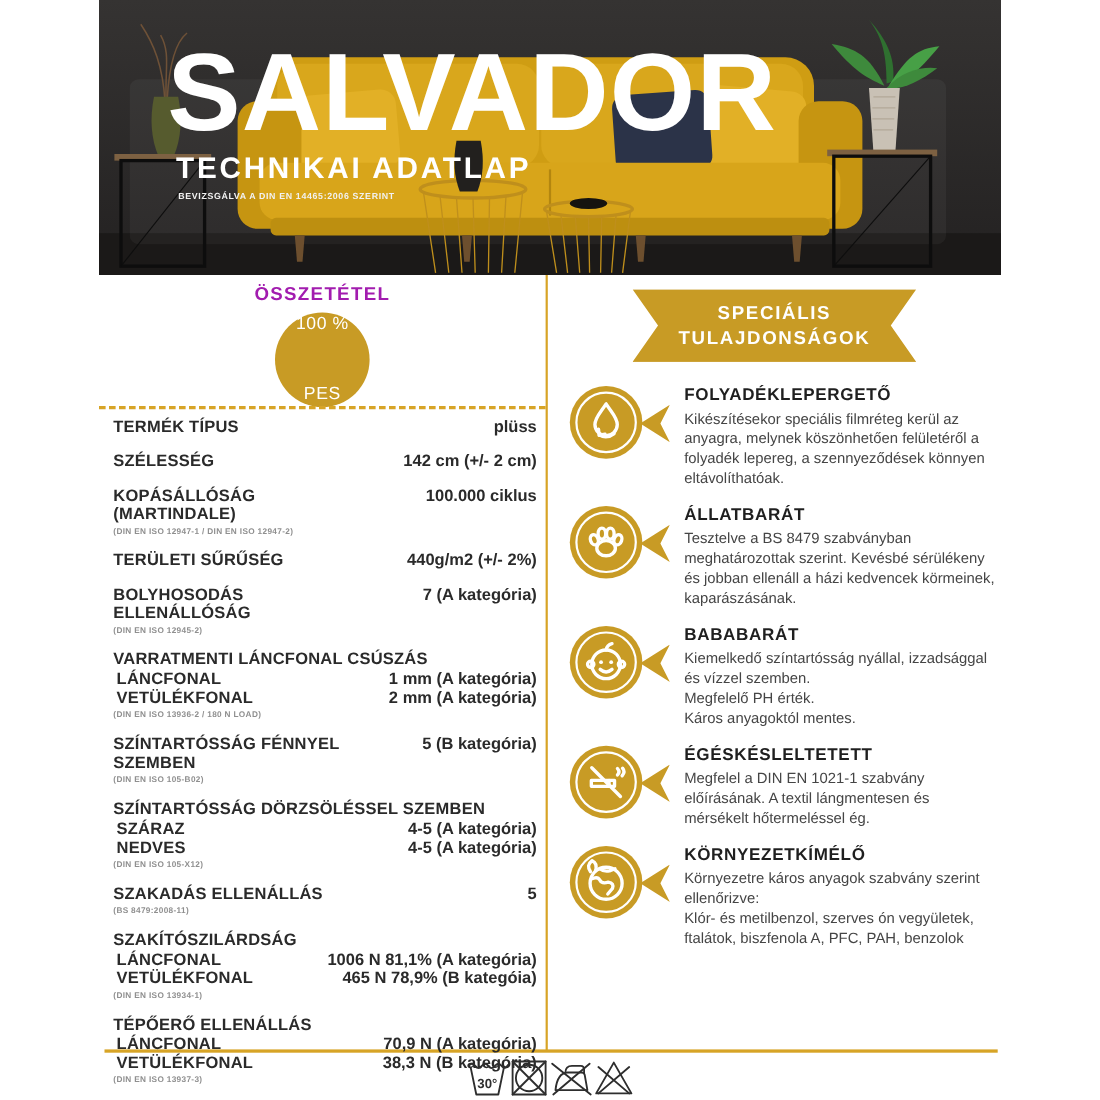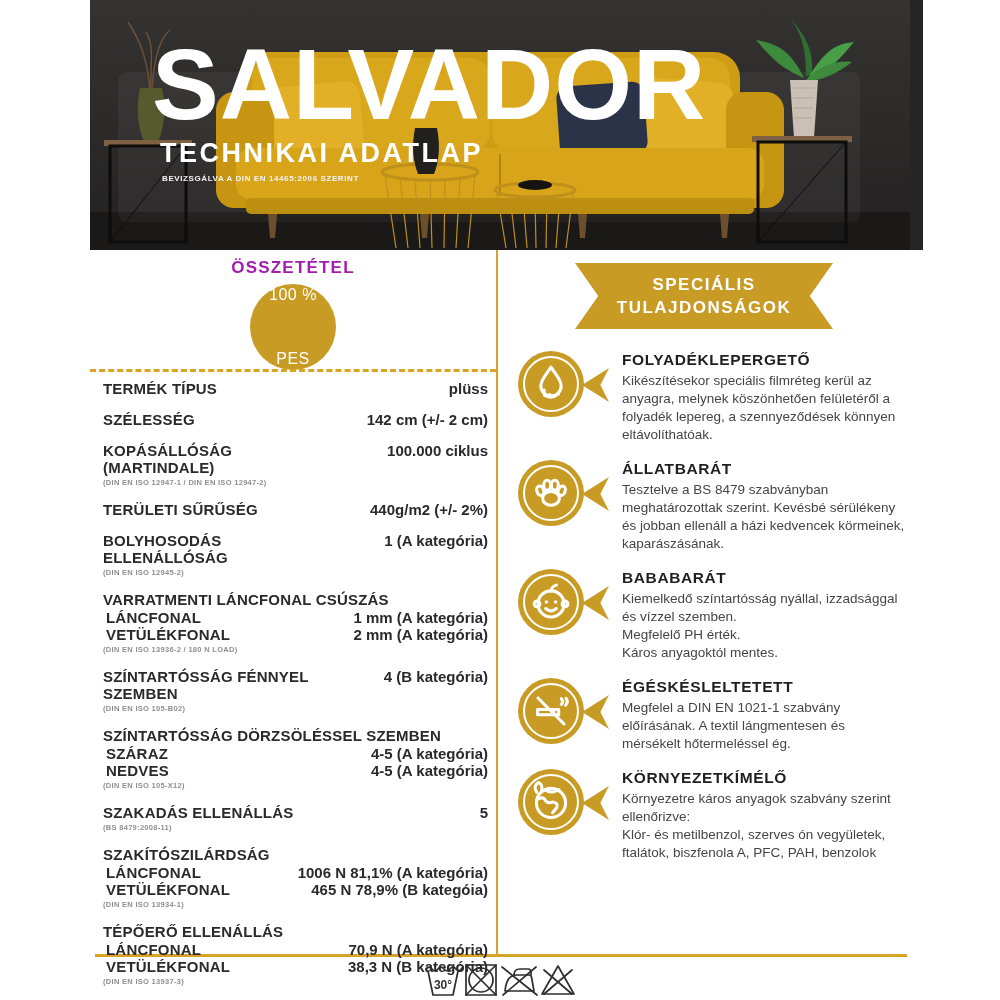--- a/index.html
+++ b/index.html
@@ -2,21 +2,21 @@
 <html style="--accent: #C89B25; --line-gold: #D7A426;"><head>
 <meta charset="utf-8">
 <style>
   :root{ --accent:#C89B25; --line-gold:#D7A426; }
   html,body{margin:0;padding:0;}
   body{width:1000px;height:1000px;background:#ffffff;font-family:"Liberation Sans",sans-serif;color:#2a2a2a;position:relative;overflow:hidden;}
 
   .page{position:absolute;inset:0;width:1000px;height:1000px;background:#fff;}
 
   
-  .hero{position:absolute;left:90px;top:0;width:820px;height:250px;background:#262424;overflow:hidden;padding-left:13px;}
+  .hero{position:absolute;left:90px;top:0;width:820px;height:250px;background:#262424;overflow:hidden;}
   .hero svg{position:absolute;left:0;top:0;}
   .hero-title{position:absolute;left:62px;top:34px;font-size:100px;font-weight:800;color:#fff;letter-spacing:1px;line-height:1;white-space:nowrap;}
   .hero-subtitle{position:absolute;left:70px;top:138px;font-size:27px;font-weight:800;color:#fff;letter-spacing:2.5px;white-space:nowrap;}
   .hero-note{position:absolute;left:72px;top:174px;font-size:8px;font-weight:700;color:#f2f2f2;letter-spacing:.6px;white-space:nowrap;}
 
   
   .v-divider{position:absolute;left:496px;top:250px;width:2px;height:706px;background:var(--line-gold);}
   .bottom-line{position:absolute;left:95px;top:954px;width:812px;height:3px;background:var(--line-gold);}
 
   
@@ -174,42 +174,42 @@
       <div class="s-block">
         <div class="s-row">
           <span class="s-label">TERÜLETI SŰRŰSÉG</span>
           <span class="s-value">440g/m2 (+/- 2%)</span>
         </div>
       </div>
 
       <div class="s-block">
         <div class="s-row">
           <span class="s-label">BOLYHOSODÁS ELLENÁLLÓSÁG</span>
-          <span class="s-value">1 (A kategória)</span>
+          <span class="s-value">7 (A kategória)</span>
         </div>
         <div class="s-note">(DIN EN ISO 12945-2)</div>
       </div>
 
       <div class="s-block">
         <div class="g-header">VARRATMENTI LÁNCFONAL CSÚSZÁS</div>
         <div class="s-row sub">
           <span class="s-label">LÁNCFONAL</span>
           <span class="s-value">1 mm (A kategória)</span>
         </div>
         <div class="s-row sub">
           <span class="s-label">VETÜLÉKFONAL</span>
           <span class="s-value">2 mm (A kategória)</span>
         </div>
         <div class="s-note">(DIN EN ISO 13936-2 / 180 N LOAD)</div>
       </div>
 
       <div class="s-block">
         <div class="s-row">
           <span class="s-label">SZÍNTARTÓSSÁG FÉNNYEL SZEMBEN</span>
-          <span class="s-value">4 (B kategória)</span>
+          <span class="s-value">5 (B kategória)</span>
         </div>
         <div class="s-note">(DIN EN ISO 105-B02)</div>
       </div>
 
       <div class="s-block">
         <div class="g-header">SZÍNTARTÓSSÁG DÖRZSÖLÉSSEL SZEMBEN</div>
         <div class="s-row sub">
           <span class="s-label">SZÁRAZ</span>
           <span class="s-value">4-5 (A kategória)</span>
         </div>

